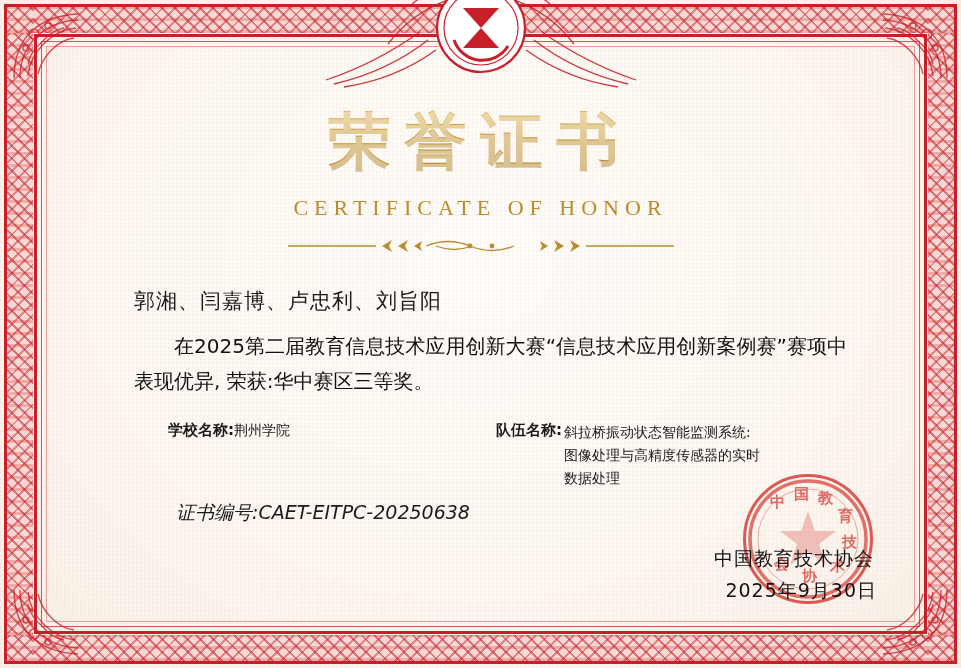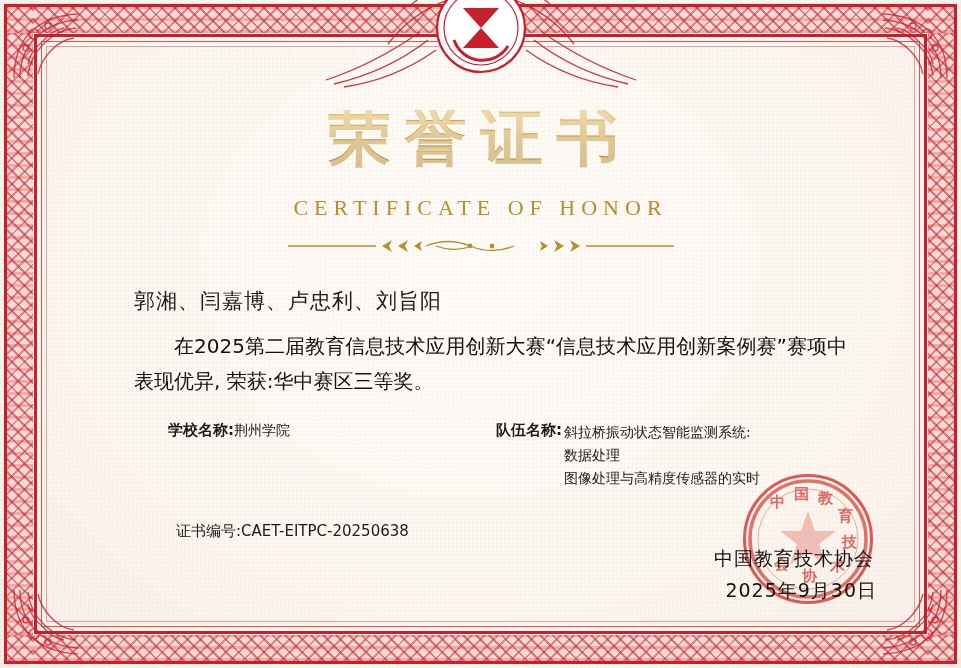--- a/index.html
+++ b/index.html
@@ -104,21 +104,21 @@
     right: 58px;
     top: 52px;
     bottom: 52px;
   }
 
   #title-block {
     text-align: center;
     margin-top: 58px;
   }
   #title-cn {
-    font-family: Liberation Mono, monospace;
+    font-family: Liberation Serif, serif;
     font-size: 62px;
     font-weight: bold;
     letter-spacing: 14px;
     color: #c8962f;
     background: linear-gradient(180deg, #e0b455 0%, #c08f2a 45%, #a97a1e 100%);
     -webkit-background-clip: text;
     background-clip: text;
     -webkit-text-fill-color: transparent;
     line-height: 1.05;
     text-shadow: 0 1px 0 rgba(255,255,255,0.5);
@@ -193,25 +193,26 @@
     margin-top: 28px;
     padding-left: 110px;
     font-family: "DejaVu Sans", "Liberation Sans", sans-serif;
     font-weight: bold;
     font-size: 21px;
     color: #111111;
     letter-spacing: 1px;
   }
 
   #cert-no {
-    margin-top: 32px;
+    margin-top: 10px;
     padding-left: 118px;
     font-family: "DejaVu Sans", "Liberation Sans", sans-serif;
-    font-size: 15px;
+    font-size: 19px;
     color: #1a1a1a;
+    font-style: italic;
   }
 
   
   #seal-area {
     position: absolute;
     right: 62px;
     bottom: 44px;
     width: 230px;
     height: 150px;
     pointer-events: none;
@@ -362,22 +363,22 @@
     <div id="body-text">在2025第二届教育信息技术应用创新大赛“信息技术应用创新案例赛”赛项中表现优异, 荣获:华中赛区三等奖。</div>
 
     <div id="meta-row">
       <div id="school-block">
         <span class="meta-label">学校名称:</span><span class="meta-value">荆州学院</span>
       </div>
       <div id="team-block">
         <span class="meta-label">队伍名称:</span>
         <div id="team-lines">
           <div class="meta-value">斜拉桥振动状态智能监测系统:</div>
+          <div class="meta-value">图像处理与高精度传感器的实时</div>
           <div class="meta-value">数据处理</div>
-          <div class="meta-value">图像处理与高精度传感器的实时</div>
         </div>
       </div>
     </div>
 
 
     <div id="cert-no"><span>证书编号:</span><span>CAET-EITPC-20250638</span></div>
 
   </div>
 
   <div id="seal-area">

